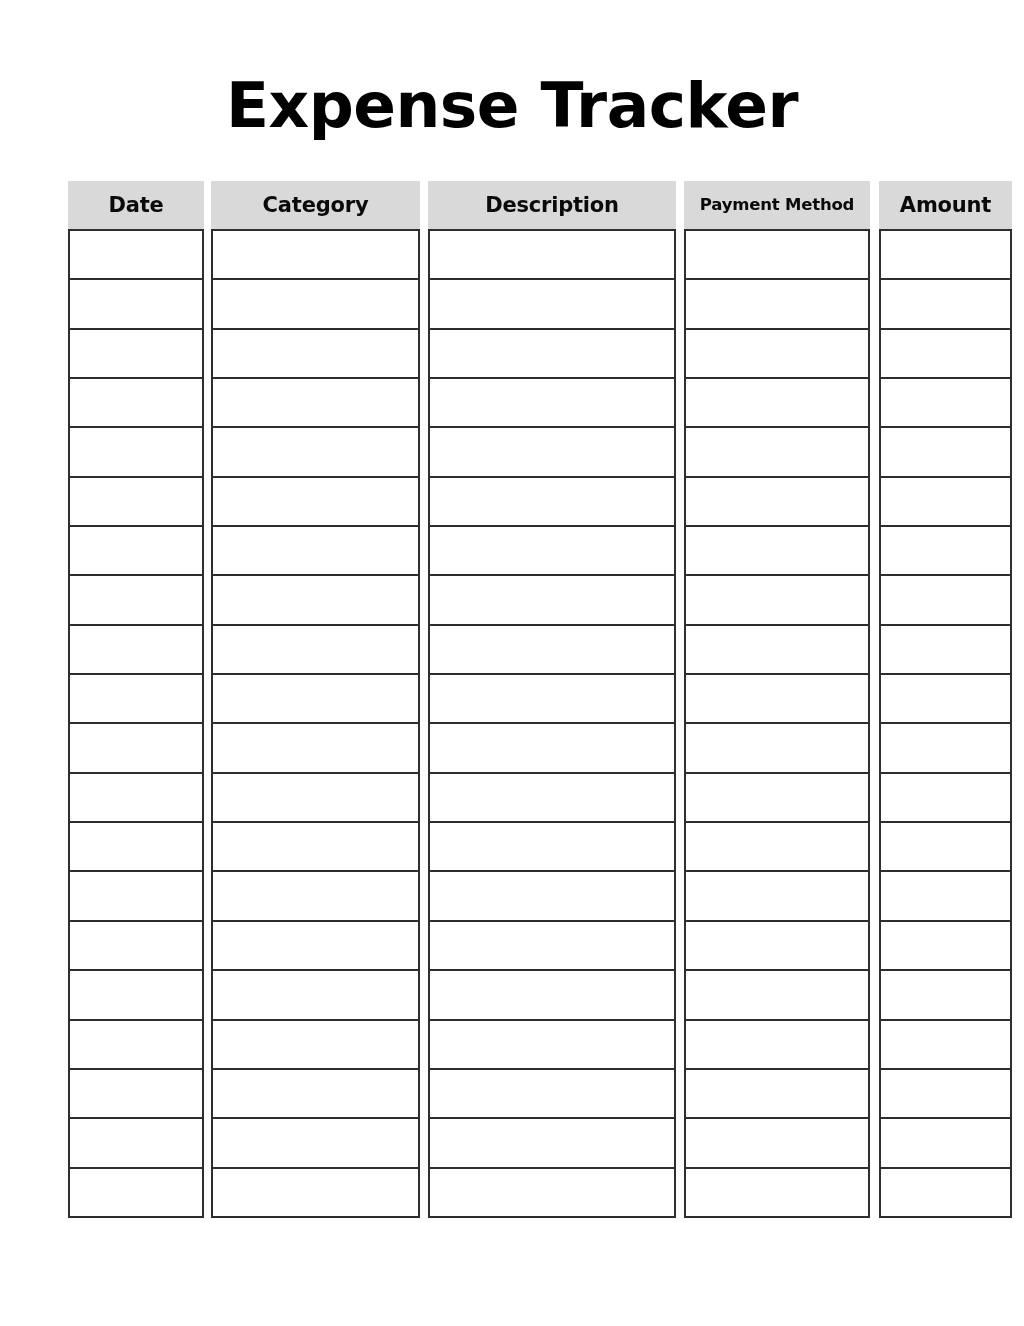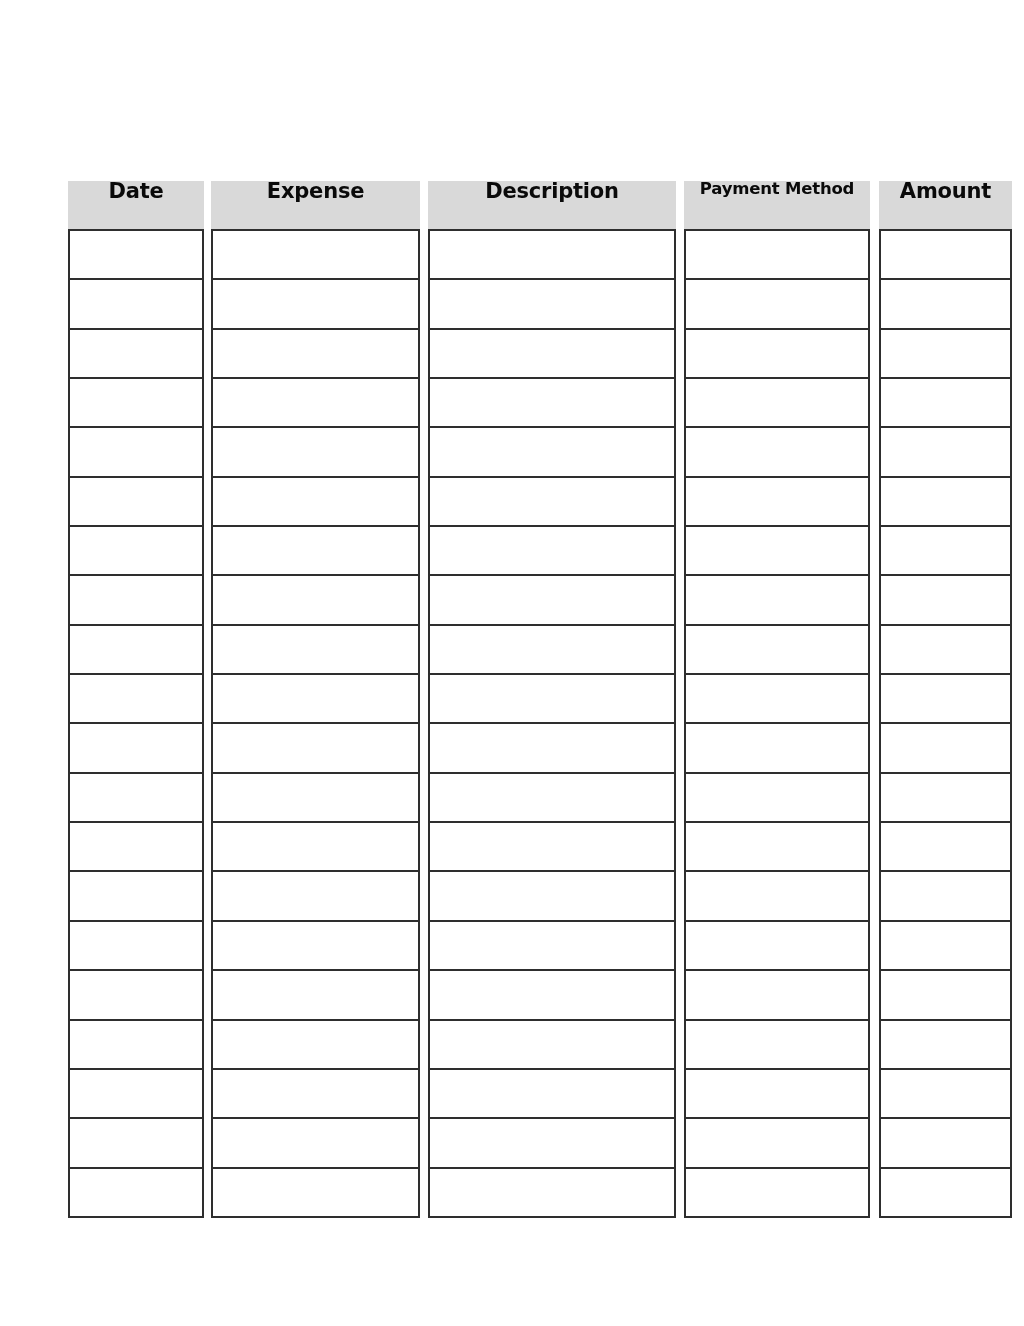--- a/index.html
+++ b/index.html
@@ -63,21 +63,21 @@
   .col-date    { width: 136px; margin-right: 7px; }
   .col-cat     { width: 209px; margin-right: 8px; }
   .col-desc    { width: 248px; margin-right: 8px; }
   .col-pay     { width: 186px; margin-right: 9px; }
   .col-amt     { width: 133px; margin-right: 16px; }
 
   .col-head {
     height: 48px;
     background: #d9d9d9;
     display: flex;
-    align-items: flex-start;
+    align-items: center;
     justify-content: center;
     box-sizing: border-box;
     padding: 0 3px;
     overflow: hidden;
   }
 
   .col-head span {
     font-family: "DejaVu Sans", sans-serif;
     font-weight: 700;
     font-size: 21px;
@@ -101,20 +101,21 @@
   .cell:first-of-type { margin-top: 0; }
 
   
   .col-amt .cell { border-color: #2e2e2e; }
 </style>
 </head>
 <body>
 
 <div class="page">
 
+  <div class="title">Expense Tracker</div>
 
   <div class="table-wrap">
     <div class="table">
 
       <div class="col col-date">
         <div class="col-head">
           <span>Date</span>
         </div>
         <div class="col-body">
             <div class="cell"></div>
@@ -135,21 +136,21 @@
             <div class="cell"></div>
             <div class="cell"></div>
             <div class="cell"></div>
             <div class="cell"></div>
             <div class="cell"></div>
           </div>
       </div>
 
       <div class="col col-cat">
         <div class="col-head">
-          <span>Expense</span>
+          <span>Category</span>
         </div>
         <div class="col-body">
             <div class="cell"></div>
             <div class="cell"></div>
             <div class="cell"></div>
             <div class="cell"></div>
             <div class="cell"></div>
             <div class="cell"></div>
             <div class="cell"></div>
             <div class="cell"></div>

